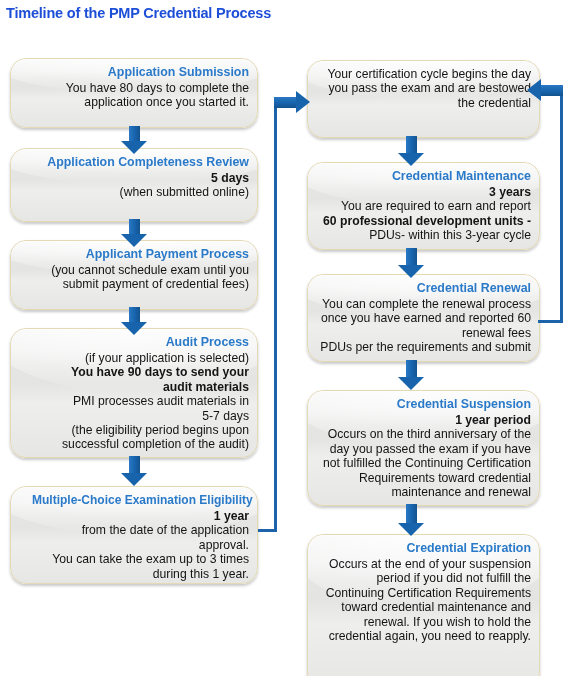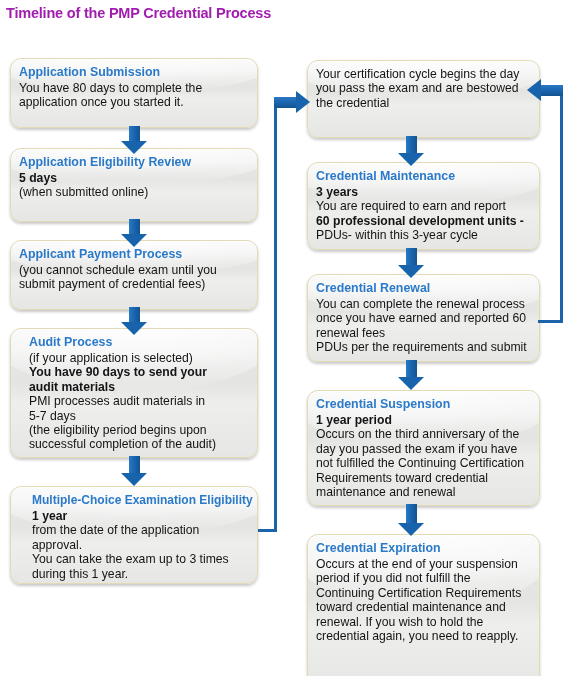--- a/index.html
+++ b/index.html
@@ -14,36 +14,36 @@
     font-family: "Liberation Sans", sans-serif;
     overflow: hidden;
   }
 
   #page-title {
     position: absolute;
     left: 6px;
     top: 5px;
     font-size: 14.5px;
     font-weight: bold;
-    color: #a21caf;
+    color: #1d4ed8;
     letter-spacing: -0.2px;
     white-space: nowrap;
   }
 
   
   .node {
     position: absolute;
     box-sizing: border-box;
-    border-radius: 11px;
+    border-radius: 16px;
     border: 1px solid #e3d9b4;
     background:
       radial-gradient(130% 62% at 50% -6%, rgba(255,255,255,0.95) 0%, rgba(255,255,255,0.0) 62%),
       linear-gradient(180deg, #e9e9e8 0%, #e4e4e3 42%, #eeeeed 58%, #e6e6e5 100%);
     box-shadow: 0 2px 3px rgba(0,0,0,0.22), inset 0 1px 0 rgba(255,255,255,0.75);
-    text-align: left;
+    text-align: right;
     padding: 6px 8px 7px 8px;
     color: #1a1a1a;
     overflow: hidden;
   }
   
   .node::before {
     content: "";
     position: absolute;
     left: -12%;
     top: -58%;
@@ -143,21 +143,21 @@
   </div>
 </div>
 
 <div class="arrow-down" style="left:121px; top:126px; height:28px;">
   <div class="stem" style="height:16px;"></div>
   <div class="head" style="top:15px;"></div>
 </div>
 
 <div class="node" style="left:10px; top:148px; width:248px; height:74px;">
   <div class="inner">
-    <div class="node-title">Application Eligibility Review</div>
+    <div class="node-title">Application Completeness Review</div>
     <div class="node-body">
       <div class="b">5 days</div>
       <div>(when submitted online)</div>
     </div>
   </div>
 </div>
 
 <div class="arrow-down" style="left:121px; top:219px; height:28px;">
   <div class="stem" style="height:16px;"></div>
   <div class="head" style="top:15px;"></div>

